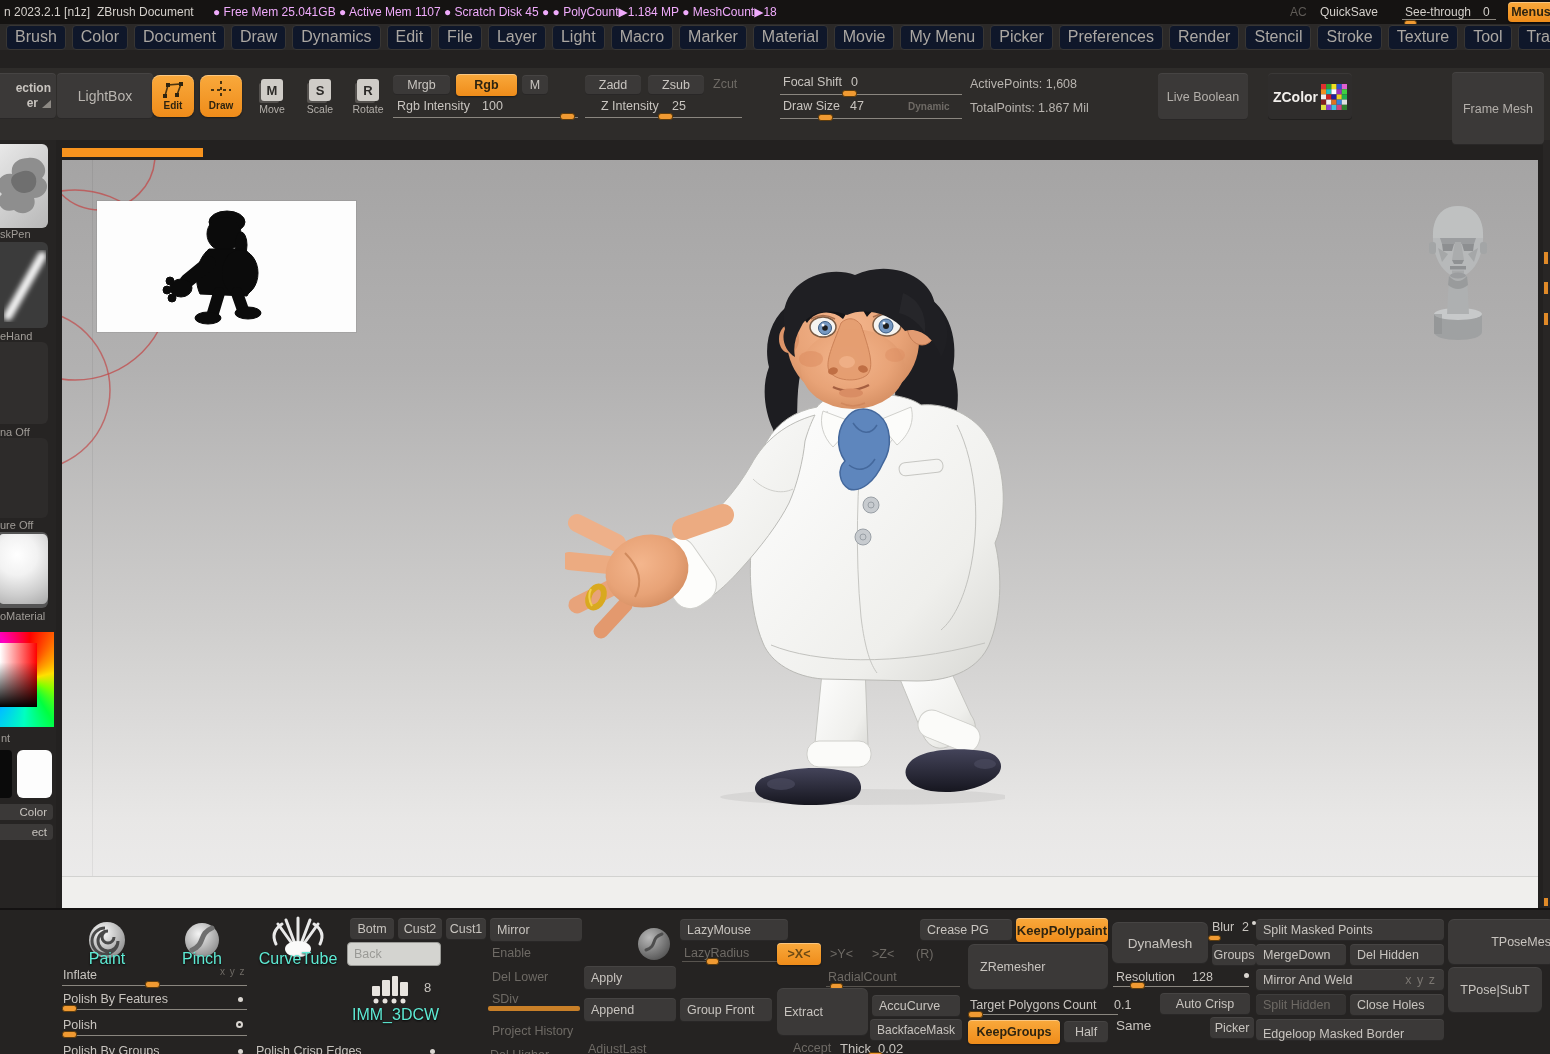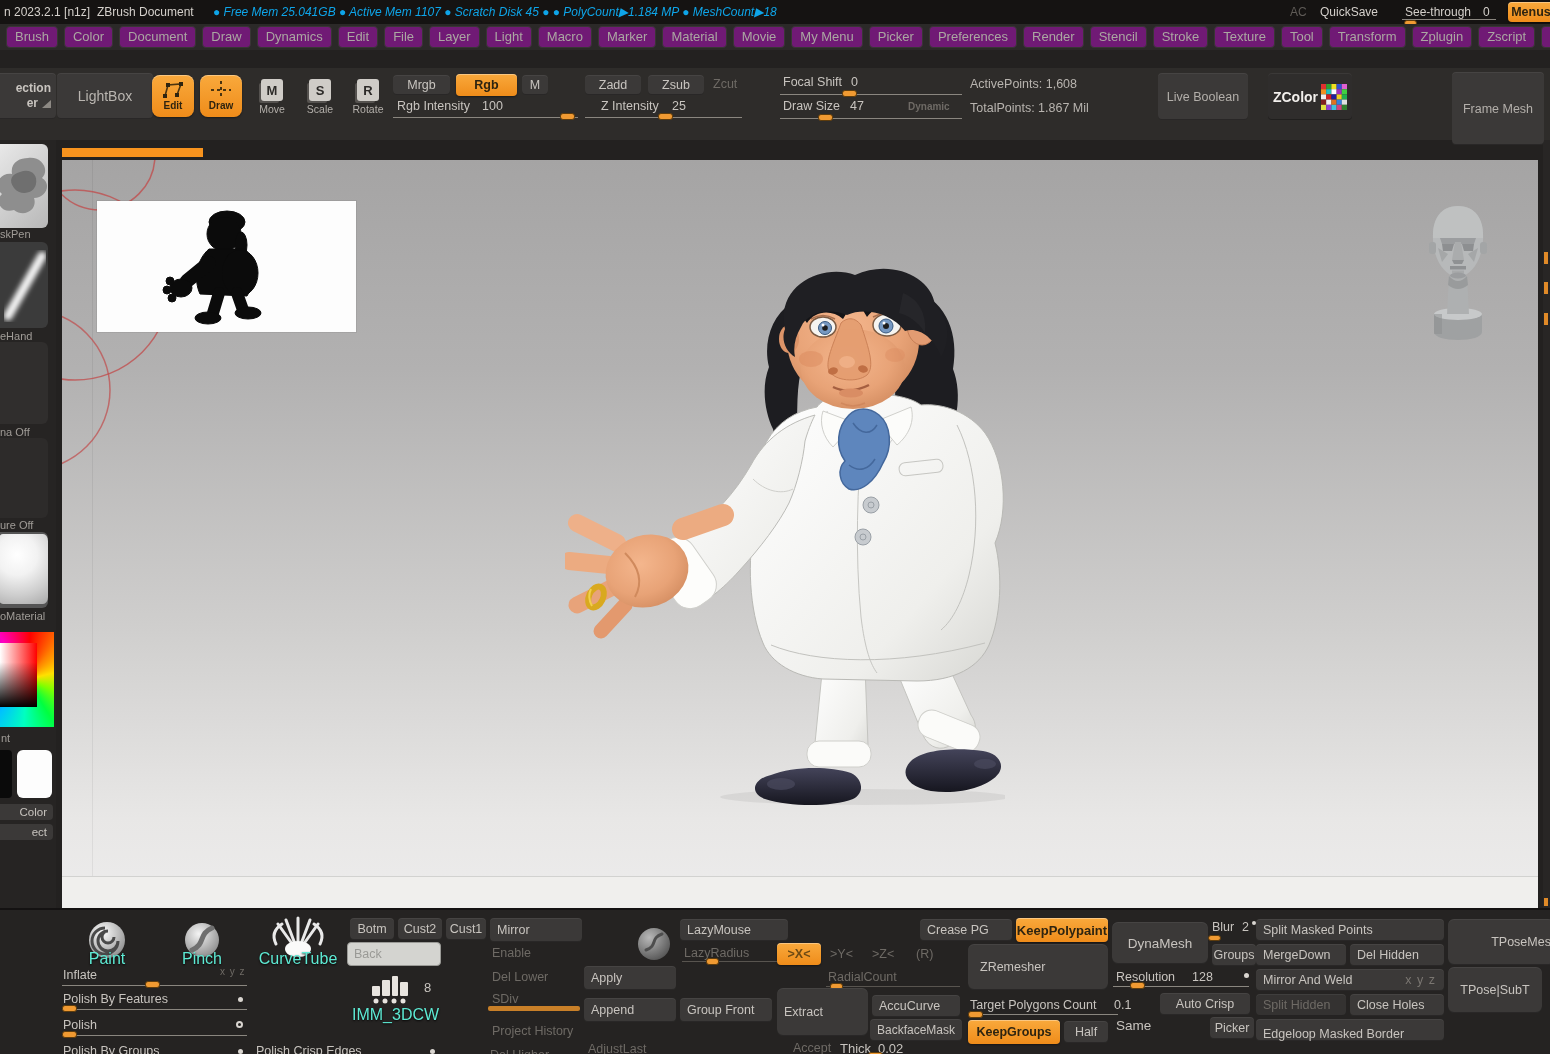--- a/index.html
+++ b/index.html
@@ -24,22 +24,22 @@
        border:1px solid #5e3c0c;border-radius:3px;box-sizing:border-box;}
   .dot{position:absolute;width:5px;height:5px;border-radius:50%;background:#d9d5d0;}
   .ring{position:absolute;width:7px;height:7px;border-radius:50%;
         border:2px solid #d9d5d0;background:transparent;box-sizing:border-box;}
   
   #titlebar{position:absolute;left:0;top:0;width:1550px;height:24px;background:#151312;}
   #titlebar .tx{font-size:12px;top:5px;color:#d4d0cb;}
   
   #menubar{position:absolute;left:0;top:24px;width:1550px;height:26px;background:#2b2928;
            display:flex;align-items:center;padding-left:6px;gap:6px;box-sizing:border-box;}
-  .mi{padding:2px 8px 3px;background:#701a75;border:1px solid #383634;border-radius:4px;
-      color:#aba7a2;font-size:13px;white-space:nowrap;}
+  .mi{padding:2px 8px 3px;background:#0f172a;border:1px solid #383634;border-radius:4px;
+      color:#aba7a2;font-size:16px;white-space:nowrap;}
   
   #statusline{position:absolute;left:0;top:50px;width:1550px;height:18px;background:#1e1c1b;}
   
   #shelf{position:absolute;left:0;top:68px;width:1550px;height:72px;background:#2e2c2a;}
   .toolbtn{position:absolute;border-radius:8px;display:flex;flex-direction:column;
            align-items:center;justify-content:center;box-sizing:border-box;}
   .toolbtn .cap{font-size:10px;margin-top:1px;}
   .modebtn{position:absolute;width:44px;display:flex;flex-direction:column;align-items:center;}
   .modebtn .glyph{width:22px;height:22px;background:#cfccc7;border-radius:3px;color:#2c2a28;
         font-weight:700;font-size:13px;display:flex;align-items:center;justify-content:center;
@@ -78,21 +78,21 @@
   .obar{position:absolute;height:5px;background:#c87f28;border-radius:2px;}
 </style>
 </head>
 <body>
 
 <div id="app">
 
   <div id="titlebar">
     <span class="tx" style="left:4px;">n 2023.2.1 [n1z]</span>
     <span class="tx" style="left:97px;">ZBrush Document</span>
-    <span class="tx" style="left:213px;color:#0ea5e9;font-style:italic;">● Free Mem 25.041GB ● Active Mem 1107 ● Scratch Disk 45 ● ● PolyCount▶1.184 MP ● MeshCount▶18</span>
+    <span class="tx" style="left:213px;color:#f0abfc;">● Free Mem 25.041GB ● Active Mem 1107 ● Scratch Disk 45 ● ● PolyCount▶1.184 MP ● MeshCount▶18</span>
     <span class="tx" style="left:1290px;color:#5f5b57;">AC</span>
     <span class="tx" style="left:1320px;">QuickSave</span>
     <span class="tx" style="left:1405px;">See-through</span>
     <span class="tx" style="left:1483px;">0</span>
     <div class="trk" style="left:1402px;top:19px;width:94px;"></div>
     <div class="hnd" style="left:1404px;top:20px;width:13px;height:6px;"></div>
     <div class="b or" style="left:1508px;top:2px;width:46px;height:20px;font-size:12.5px;">
       <span>Menus</span>
     </div>
   </div>

